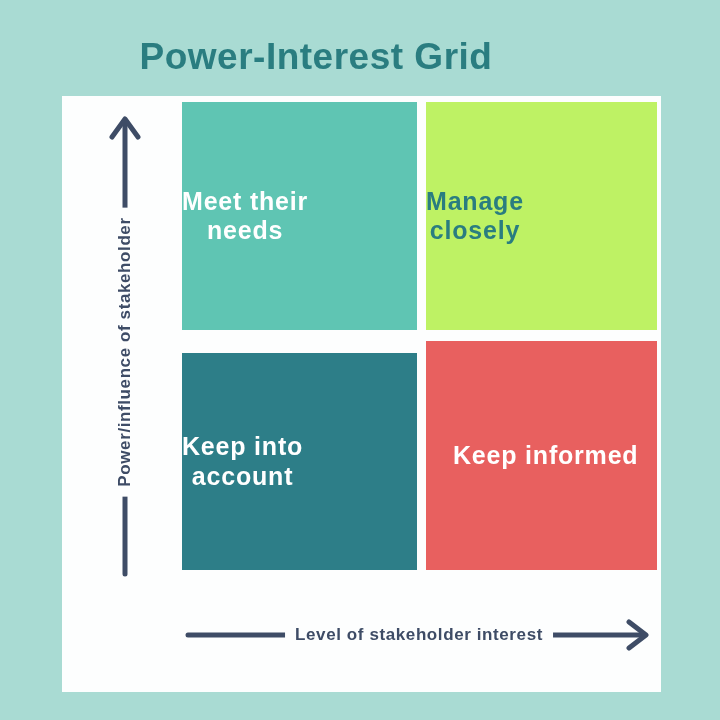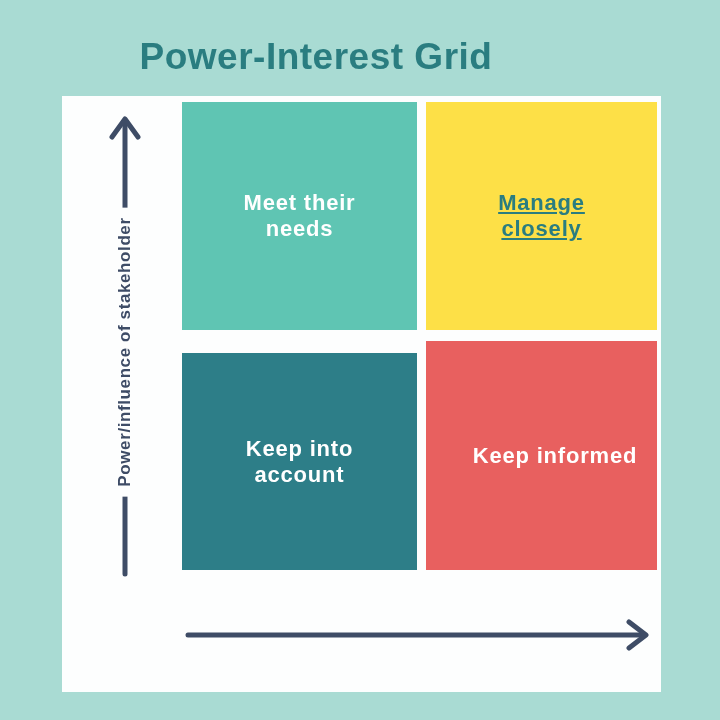--- a/index.html
+++ b/index.html
@@ -18,22 +18,22 @@
     background:#fdfefe;
   }
   .grid{
     position:absolute;left:120px;top:6px;
     display:grid;
     grid-template-columns:235px 231px;
     grid-template-rows:228px 229px;
     column-gap:9px;row-gap:11px;
   }
   .quad{
-    display:flex;align-items:center;justify-content:center;
-    text-align:center;font-weight:bold;font-size:22px;
+    display:flex;align-items:center;
+    text-align:center;font-weight:bold;font-size:25px;
     letter-spacing:.8px;line-height:1.18;white-space:pre-line;
   }
   .axis-svg{position:absolute;}
   .y-axis-svg{left:43px;top:16px;}
   .x-axis-svg{left:123px;top:523px;}
   .axis-label{
     position:absolute;background:#fdfefe;padding:0 10px;
     font-size:17px;font-weight:bold;letter-spacing:.6px;color:#3e4c66;
     white-space:nowrap;
   }
@@ -47,21 +47,21 @@
 
   <h1 class="title" style="color: rgb(42, 125, 128);">Power-Interest Grid</h1>
 
   <div class="card" style="background: rgb(253, 254, 254);">
 
     <div class="grid">
       <div class="quad" style="background: rgb(95, 197, 179); color: rgb(255, 255, 255);">
         <span>Meet their
 needs</span>
       </div>
-      <div class="quad" style="background: #fde047; color: rgb(42, 125, 128); text-decoration: underline;">
+      <div class="quad" style="background: #bef264; color: rgb(42, 125, 128);">
         <span>Manage
 closely</span>
       </div>
       <div class="quad" style="background: rgb(45, 126, 136); color: rgb(255, 255, 255); margin-top: 12px;">
         <span>Keep into
 account</span>
       </div>
       <div class="quad" style="background: rgb(232, 96, 95); color: rgb(255, 255, 255); padding-left: 27px;">
         <span>Keep informed</span>
       </div>
@@ -70,15 +70,16 @@
     <svg class="axis-svg y-axis-svg" width="40" height="468" viewBox="0 0 40 468">
       <line x1="20" y1="462" x2="20" y2="10" stroke="#3e4c66" stroke-width="5" stroke-linecap="round"></line>
       <polyline points="7,25 20,7 33,25" fill="none" stroke="#3e4c66" stroke-width="5" stroke-linecap="round" stroke-linejoin="round"></polyline>
     </svg>
     <div class="axis-label y-label">Power/influence of stakeholder</div>
 
     <svg class="axis-svg x-axis-svg" width="466" height="32" viewBox="0 0 466 32">
       <line x1="3" y1="16" x2="458" y2="16" stroke="#3e4c66" stroke-width="5" stroke-linecap="round"></line>
       <polyline points="444,3 461,16 444,29" fill="none" stroke="#3e4c66" stroke-width="5" stroke-linecap="round" stroke-linejoin="round"></polyline>
     </svg>
+    <div class="axis-label x-label">Level of stakeholder interest</div>
 
   </div>
 </div>
 
 </body></html>

